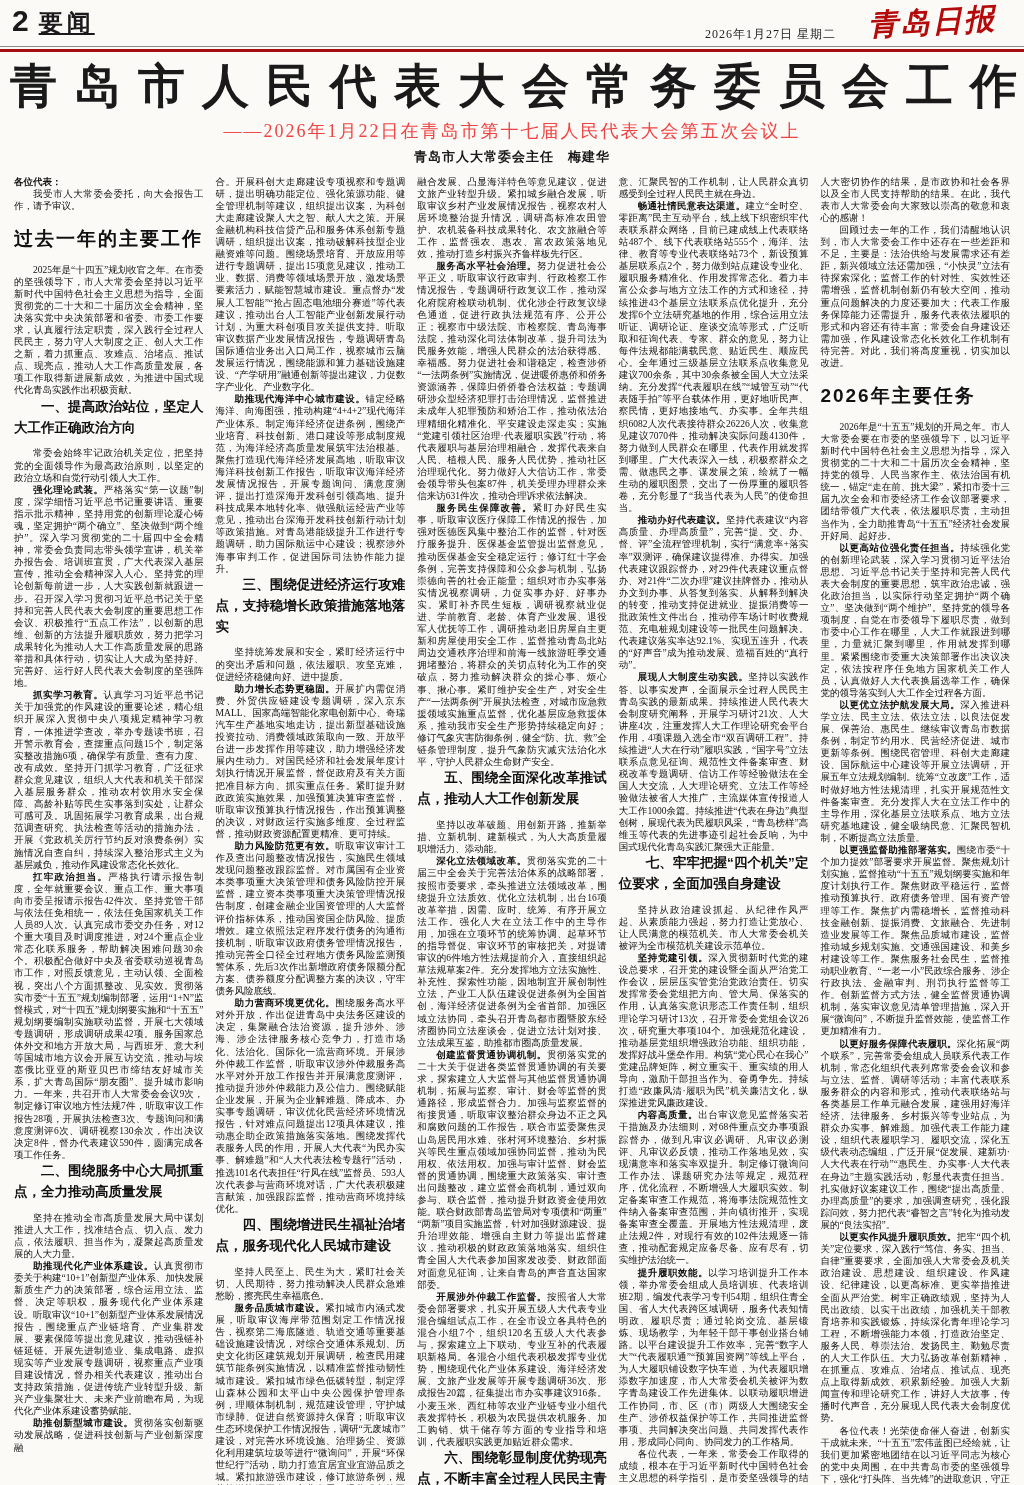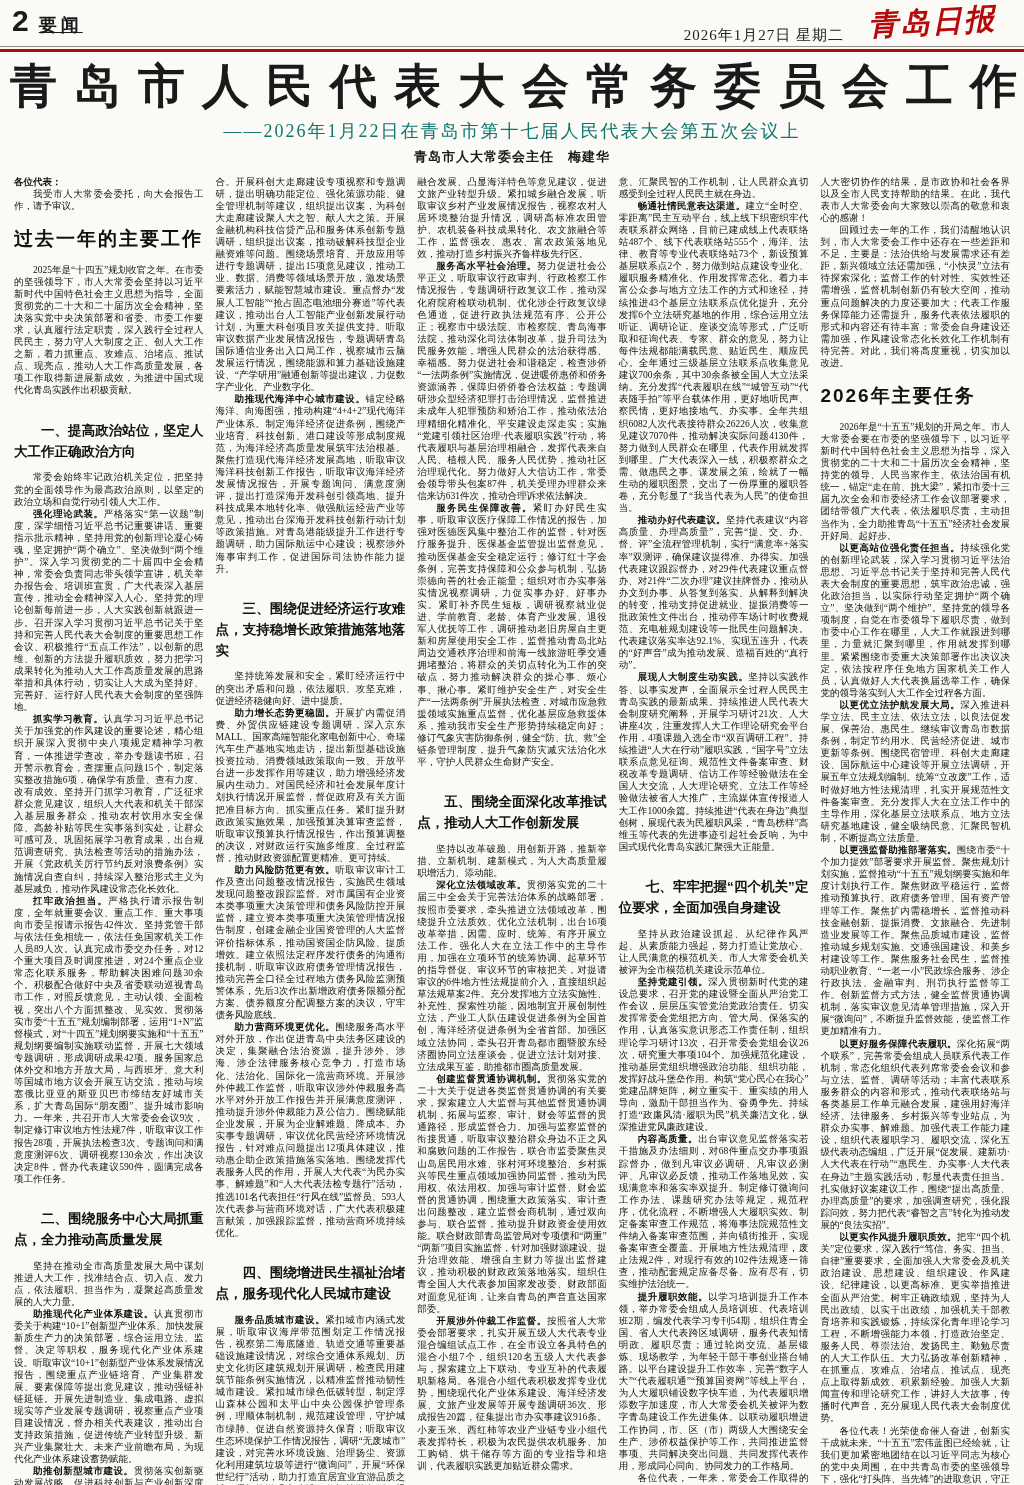--- a/index.html
+++ b/index.html
@@ -5,46 +5,46 @@
   html,body{margin:0;padding:0;background:#f7f6f2;}
   body{width:1024px;height:1485px;overflow:hidden;position:relative;
        font-family:"Liberation Serif","DejaVu Serif",serif;color:#1a1a1a;}
   .page{width:1024px;height:1485px;background:#fbfaf7;}
 
   
   .hdr{position:relative;height:46px;padding:0 10px;}
   .hdr-left{position:absolute;left:12px;top:4px;display:flex;align-items:baseline;gap:10px;
             font-family:"Liberation Sans","DejaVu Sans",sans-serif;font-weight:bold;}
   .pageno{font-size:30px;}
-  .secname{font-size:18px;letter-spacing:4px;text-decoration:underline;}
-  .hdr-date{position:absolute;right:180px;top:26px;font-size:15px;letter-spacing:1px;color:#222;text-align:right;}
+  .secname{font-size:24px;letter-spacing:4px;text-decoration:underline;}
+  .hdr-date{position:absolute;right:188px;top:26px;font-size:12px;letter-spacing:1px;color:#222;text-align:right;}
   .masthead{position:absolute;right:28px;top:2px;color:#b40a0a;font-size:30px;font-weight:bold;
             font-style:italic;letter-spacing:2px;transform:rotate(-3deg);
             font-family:"Liberation Serif",serif;}
   .rule-thin{height:1px;background:#8c8c8c;margin:0;}
   .rule-red{height:3px;background:#a50f0f;margin-top:2px;}
 
   
   .head-blk{text-align:center;margin:8px 10px 4px 10px;}
   .main-title{font-size:47px;font-weight:900;letter-spacing:17px;line-height:1.12;margin:2px 0 6px 0;
               font-family:"Liberation Serif","DejaVu Serif",serif;white-space:nowrap;}
-  .sub-title{font-size:18px;letter-spacing:2px;margin:2px 0 5px 0;color:#0f766e;}
+  .sub-title{font-size:18px;letter-spacing:2px;margin:2px 0 5px 0;color:#ef4444;}
   .byline{font-size:13px;font-weight:bold;margin:2px 0 6px 0;letter-spacing:1px;}
 
   
   .cols{display:flex;gap:12px;padding:4px 14px 0 14px;}
   .col{flex:1 1 0;min-width:0;font-size:9.5px;line-height:12.1px;text-align:justify;color:#111;}
   .para{margin:0;text-indent:2em;}
   .para.cont{text-indent:0;}
   .para.salut{text-indent:0;font-weight:bold;}
   .lead{font-weight:bold;font-family:Liberation Sans, sans-serif;}
   .h-display{font-family:"Liberation Sans","DejaVu Sans",sans-serif;font-weight:bold;
              font-size:19px;text-align:left;letter-spacing:2px;margin:14px 0 12px 0;line-height:1.35;}
   .h-section{font-family:"Liberation Sans","DejaVu Sans",sans-serif;font-weight:bold;
-             font-size:13.5px;text-align:justify;text-indent:2em;line-height:1.55;margin:24px 0 9px 0;}
+             font-size:13.5px;text-align:justify;text-indent:2em;line-height:1.55;margin:0 0 9px 0;}
 </style>
 </head>
 <body>
 
 <div class="page">
 
   <div class="hdr">
     <div class="hdr-left">
       <span class="pageno">2</span>
       <span class="secname">要闻</span>
@@ -79,20 +79,21 @@
       </div>
       <div class="col">
         <p class="para cont">合。开展科创大走廊建设专项视察和专题调研，提出明确功能定位、强化策源功能、健全管理机制等建议，组织提出议案，为科创大走廊建设聚人大之智、献人大之策。开展金融机构科技信贷产品和服务体系创新专题调研，组织提出议案，推动破解科技型企业融资难等问题。围绕场景培育、开放应用等进行专题调研，提出15项意见建议，推动工业、数据、消费等领域场景开放，激发场景要素活力，赋能智慧城市建设。重点督办“发展人工智能”“抢占固态电池细分赛道”等代表建议，推动出台人工智能产业创新发展行动计划，为重大科创项目攻关提供支持。听取审议数据产业发展情况报告，专题调研青岛国际通信业务出入口局工作，视察城市云脑发展运行情况，围绕能源和算力基础设施建设、“产学研用”融通创新等提出建议，力促数字产业化、产业数字化。</p>
         <p class="para"><b class="lead">助推现代海洋中心城市建设。</b>锚定经略海洋、向海图强，推动构建“4+4+2”现代海洋产业体系。制定海洋经济促进条例，围绕产业培育、科技创新、港口建设等形成制度规范，为海洋经济高质量发展筑牢法治根基。聚焦打造现代海洋经济发展高地，听取审议海洋科技创新工作报告，听取审议海洋经济发展情况报告，开展专题询问、满意度测评，提出打造深海开发科创引领高地、提升科技成果本地转化率、做强航运经营产业等意见，推动出台深海开发科技创新行动计划等政策措施。对青岛港能级提升工作进行专题调研，助力国际航运中心建设；视察涉外海事审判工作，促进国际司法协作能力提升。</p>
         <h3 class="h-section">三、围绕促进经济运行攻难点，支持稳增长政策措施落地落实</h3>
         <p class="para">坚持统筹发展和安全，紧盯经济运行中的突出矛盾和问题，依法履职、攻坚克难，促进经济稳健向好、进中提质。</p>
         <p class="para"><b class="lead">助力增长态势更稳固。</b>开展扩内需促消费、外贸供应链建设专题调研，深入京东MALL、国家高端智能化家电创新中心、奇瑞汽车生产基地实地走访，提出新型基础设施投资拉动、消费领域政策取向一致、开放平台进一步发挥作用等建议，助力增强经济发展内生动力。对国民经济和社会发展年度计划执行情况开展监督，督促政府及有关方面把准目标方向、抓实重点任务。紧盯提升财政政策实施效果，加强预算决算审查监督，听取审议预算执行情况报告，作出预算调整的决议，对财政运行实施多维度、全过程监督，推动财政资源配置更精准、更可持续。</p>
         <p class="para"><b class="lead">助力风险防范更有效。</b>听取审议审计工作及查出问题整改情况报告，实施民生领域发现问题整改跟踪监督。对市属国有企业资本类事项重大决策管理和债务风险防控开展监督，建立资本类事项重大决策管理情况报告制度，创建金融企业国资管理的人大监督评价指标体系，推动国资国企防风险、提质增效。建立依照法定程序发行债务的沟通衔接机制，听取审议政府债务管理情况报告，推动完善全口径全过程地方债务风险监测预警体系，先后3次作出新增政府债务限额分配方案、债券额度分配调整方案的决议，守牢债务风险底线。</p>
         <p class="para"><b class="lead">助力营商环境更优化。</b>围绕服务高水平对外开放，作出促进青岛中央法务区建设的决定，集聚融合法治资源，提升涉外、涉海、涉企法律服务核心竞争力，打造市场化、法治化、国际化一流营商环境。开展涉外仲裁工作监督，听取审议涉外仲裁服务高水平对外开放工作报告并开展满意度测评，推动提升涉外仲裁能力及公信力。围绕赋能企业发展，开展为企业解难题、降成本、办实事专题调研，审议优化民营经济环境情况报告，针对难点问题提出12项具体建议，推动惠企助企政策措施落实落地。围绕发挥代表服务人民的作用，开展人大代表“为民办实事、解难题”和“人大代表法检专题行”活动，推选101名代表担任“行风在线”监督员、593人次代表参与营商环境对话，广大代表积极建言献策，加强跟踪监督，推动营商环境持续优化。</p>
         <h3 class="h-section">四、围绕增进民生福祉治堵点，服务现代化人民城市建设</h3>
+        <p class="para">坚持人民至上、民生为大，紧盯社会关切、人民期待，努力推动解决人民群众急难愁盼，擦亮民生幸福底色。</p>
         <p class="para"><b class="lead">服务品质城市建设。</b>紧扣城市内涵式发展，听取审议海岸带范围划定工作情况报告，视察第二海底隧道、轨道交通等重要基础设施建设情况，对综合交通体系规划、历史文化街区建筑规划开展调研，检查民用建筑节能条例实施情况，以精准监督推动韧性城市建设。紧扣城市绿色低碳转型，制定浮山森林公园和太平山中央公园保护管理条例，理顺体制机制，规范建设管理，守护城市绿肺、促进自然资源持久保育；听取审议生态环境保护工作情况报告，调研“无废城市”建设，对完善水环境设施、治理扬尘、资源化利用建筑垃圾等进行“微询问”，开展“环保世纪行”活动，助力打造宜居宜业宜游品质之城。紧扣旅游强市建设，修订旅游条例，规范旅游资源开发、产业发展、经营服务等工作，促进文旅融合、产业融合、产城融合，护航国际滨海旅游度假目的地建设；听取审议文旅产业高质量发展情况报告并开展专题询问、满意度测评，提出优化产业布局、推动</p>
       </div>
       <div class="col">
         <p class="para cont">融合发展、凸显海洋特色等意见建议，促进文旅产业转型升级。紧扣城乡融合发展，听取审议乡村产业发展情况报告，视察农村人居环境整治提升情况，调研高标准农田管护、农机装备科技成果转化、农文旅融合等工作，监督强农、惠农、富农政策落地见效，推动打造乡村振兴齐鲁样板先行区。</p>
         <p class="para"><b class="lead">服务高水平社会治理。</b>努力促进社会公平正义，听取审议行政审判、行政检察工作情况报告，专题调研行政复议工作，推动深化府院府检联动机制、优化涉企行政复议绿色通道，促进行政执法规范有序、公开公正；视察市中级法院、市检察院、青岛海事法院，推动深化司法体制改革，提升司法为民服务效能，增强人民群众的法治获得感、幸福感。努力促进社会和谐稳定，检查涉侨“一法两条例”实施情况，促进暖侨惠侨和侨务资源涵养，保障归侨侨眷合法权益；专题调研涉众型经济犯罪打击治理情况，监督推进未成年人犯罪预防和矫治工作，推动依法治理精细化精准化、平安建设走深走实；实施“党建引领社区治理·代表履职实践”行动，将代表履职与基层治理相融合，发挥代表来自人民、植根人民、服务人民优势，推动社区治理现代化。努力做好人大信访工作，常委会领导带头包案87件，机关受理办理群众来信来访631件次，推动合理诉求依法解决。</p>
         <p class="para"><b class="lead">服务民生保障改善。</b>紧盯办好民生实事，听取审议医疗保障工作情况的报告，加强对医德医风集中整治工作的监督，针对医疗服务提升、医保基金监管提出监督意见，推动医保基金安全稳定运行；修订红十字会条例，完善支持保障和公众参与机制，弘扬崇德向善的社会正能量；组织对市办实事落实情况视察调研，力促实事办好、好事办实。紧盯补齐民生短板，调研视察就业促进、学前教育、老龄、体育产业发展、退役军人优抚等工作，调研推动老旧房屋自主更新和房屋使用安全工作，监督推动青岛北站周边交通秩序治理和前海一线旅游旺季交通拥堵整治，将群众的关切点转化为工作的突破点，努力推动解决群众的操心事、烦心事、揪心事。紧盯维护安全生产，对安全生产“一法两条例”开展执法检查，对城市应急救援领域实施重点监督，优化基层应急救援体系，推动我市安全生产形势持续稳定向好；修订气象灾害防御条例，健全“防、抗、救”全链条管理制度，提升气象防灾减灾法治化水平，守护人民群众生命财产安全。</p>
         <h3 class="h-section">五、围绕全面深化改革推试点，推动人大工作创新发展</h3>
         <p class="para">坚持以改革破题、用创新开路，推新举措、立新机制、建新模式，为人大高质量履职增活力、添动能。</p>
         <p class="para"><b class="lead">深化立法领域改革。</b>贯彻落实党的二十届三中全会关于完善法治体系的战略部署，按照市委要求，牵头推进立法领域改革，围绕提升立法质效、优化立法机制，出台16项改革举措，因需、应时、统筹、有序开展立法工作。强化人大在立法工作中的主导作用，加强在立项环节的统筹协调、起草环节的指导督促、审议环节的审核把关，对提请审议的6件地方性法规提前介入，直接组织起草法规草案2件。充分发挥地方立法实施性、补充性、探索性功能，因地制宜开展创制性立法，产业工人队伍建设促进条例为全国首创，海洋经济促进条例为全省首部。加强区域立法协同，牵头召开青岛都市圈暨胶东经济圈协同立法座谈会，促进立法计划对接、立法成果互鉴，助推都市圈高质量发展。</p>
         <p class="para"><b class="lead">创建监督贯通协调机制。</b>贯彻落实党的二十大关于促进各类监督贯通协调的有关要求，探索建立人大监督与其他监督贯通协调机制，拓展与监察、审计、财会等监督的贯通路径，形成监督合力。加强与监察监督的衔接贯通，听取审议整治群众身边不正之风和腐败问题的工作报告，联合市监委聚焦灵山岛居民用水难、张村河环境整治、乡村振兴等民生重点领域加强协同监督，推动为民用权、依法用权。加强与审计监督、财会监督的贯通协调，围绕重大政策落实、审计查出问题整改，建立监督会商机制，通过双向参与、联合监督，推动提升财政资金使用效能。联合财政部青岛监管局对专项债和“两重”“两新”项目实施监督，针对加强财源建设、提升治理效能、增强自主财力等提出监督建议，推动积极的财政政策落地落实。组织住青全国人大代表参加国家发改委、财政部面对面意见征询，让来自青岛的声音直达国家部委。</p>

